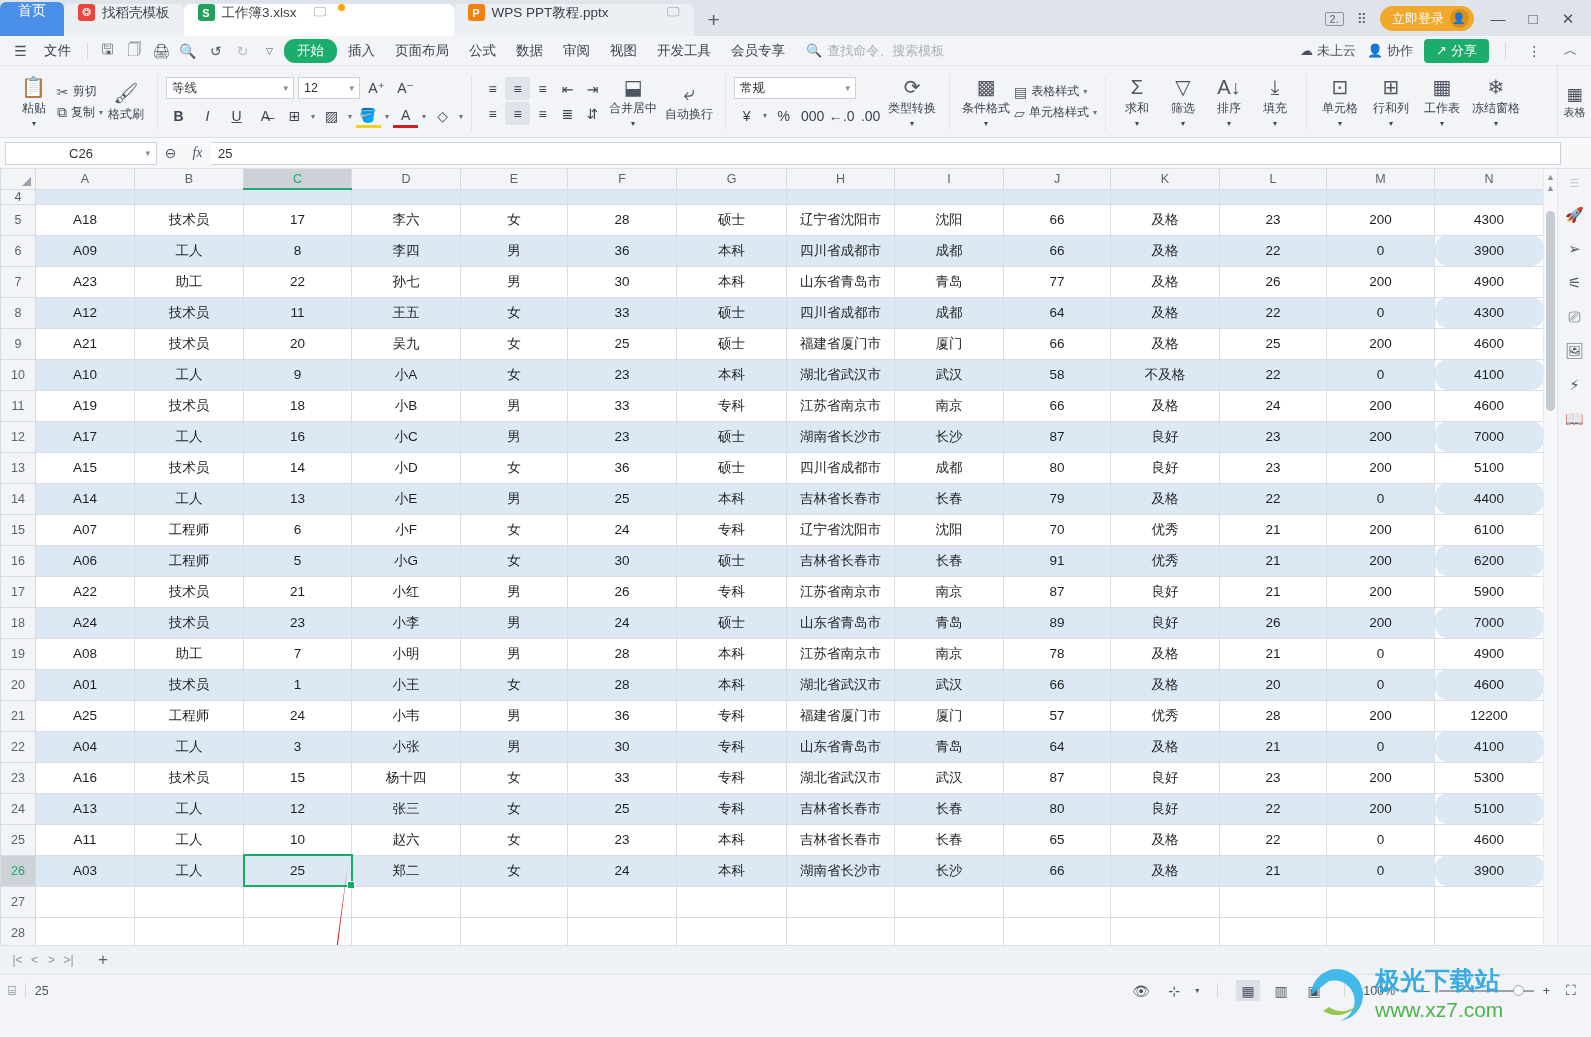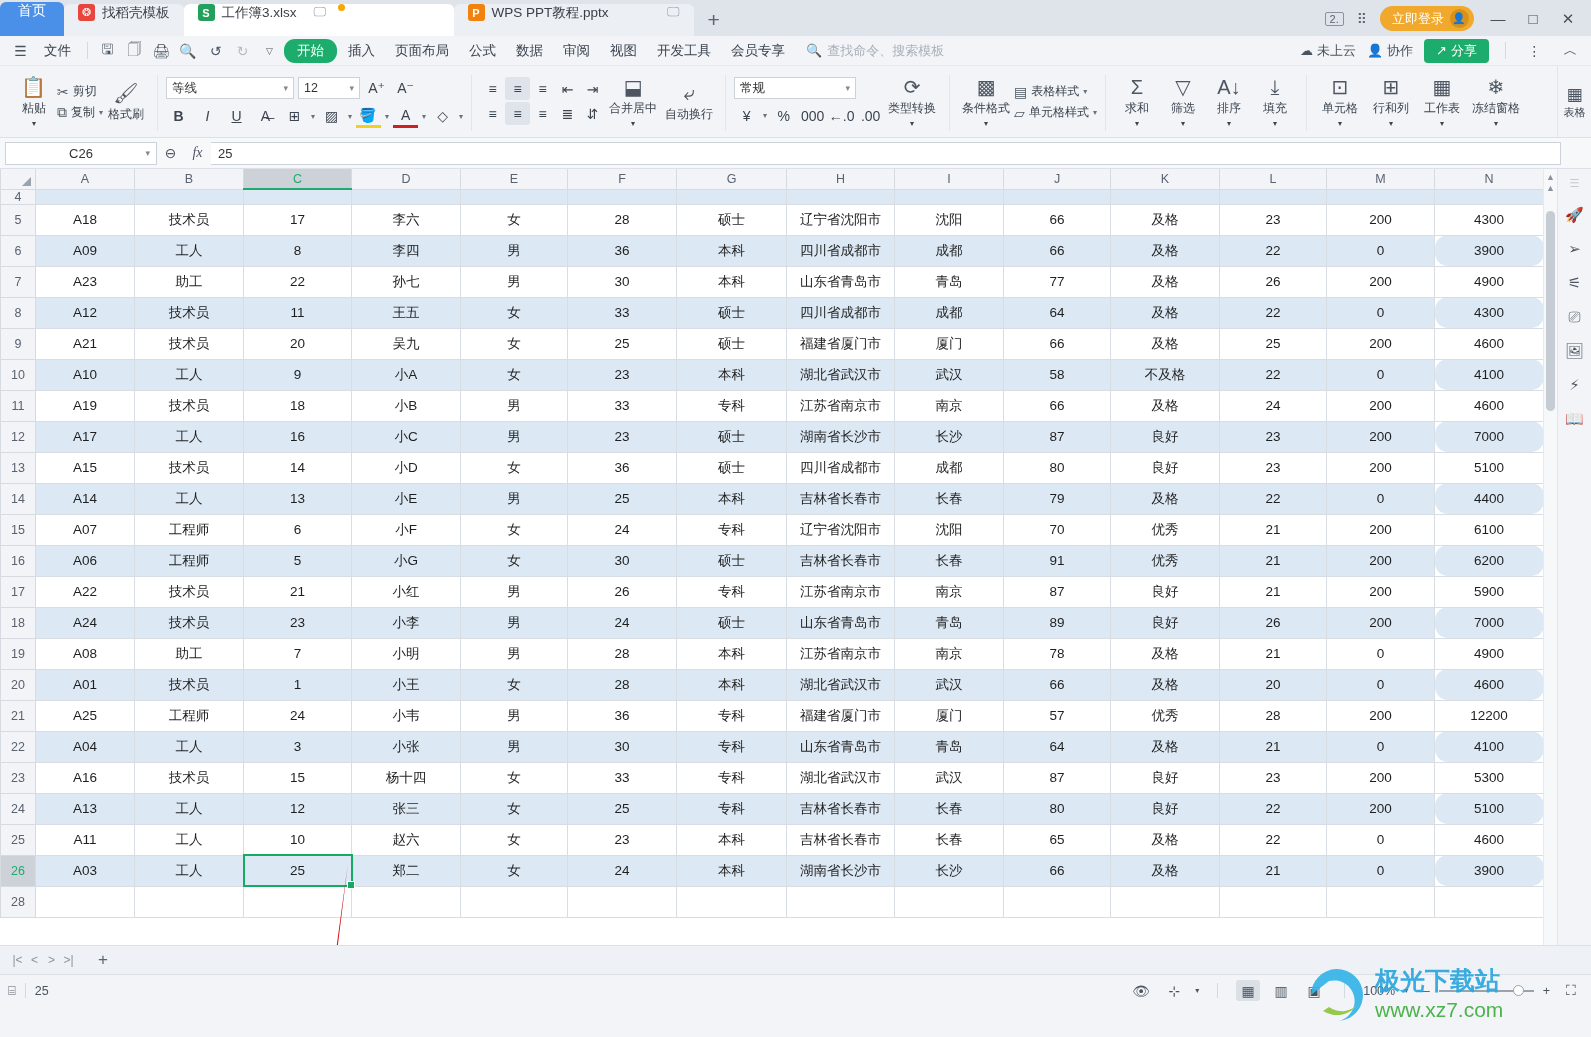--- a/index.html
+++ b/index.html
@@ -841,20 +841,37 @@
           <td class="cell">本科</td>
           <td class="cell">湖南省长沙市</td>
           <td class="cell">长沙</td>
           <td class="cell">66</td>
           <td class="cell">及格</td>
           <td class="cell">21</td>
           <td class="cell">0</td>
           <td class="cell num-n">3900</td>
         </tr>
         <tr>
+          <td class="rh">27</td>
+          <td class="cell empty"></td>
+          <td class="cell empty"></td>
+          <td class="cell empty"></td>
+          <td class="cell empty"></td>
+          <td class="cell empty"></td>
+          <td class="cell empty"></td>
+          <td class="cell empty"></td>
+          <td class="cell empty"></td>
+          <td class="cell empty"></td>
+          <td class="cell empty"></td>
+          <td class="cell empty"></td>
+          <td class="cell empty"></td>
+          <td class="cell empty"></td>
+          <td class="cell empty num-n"></td>
+        </tr>
+        <tr>
           <td class="rh">28</td>
           <td class="cell empty"></td>
           <td class="cell empty"></td>
           <td class="cell empty"></td>
           <td class="cell empty"></td>
           <td class="cell empty"></td>
           <td class="cell empty"></td>
           <td class="cell empty"></td>
           <td class="cell empty"></td>
           <td class="cell empty"></td>

